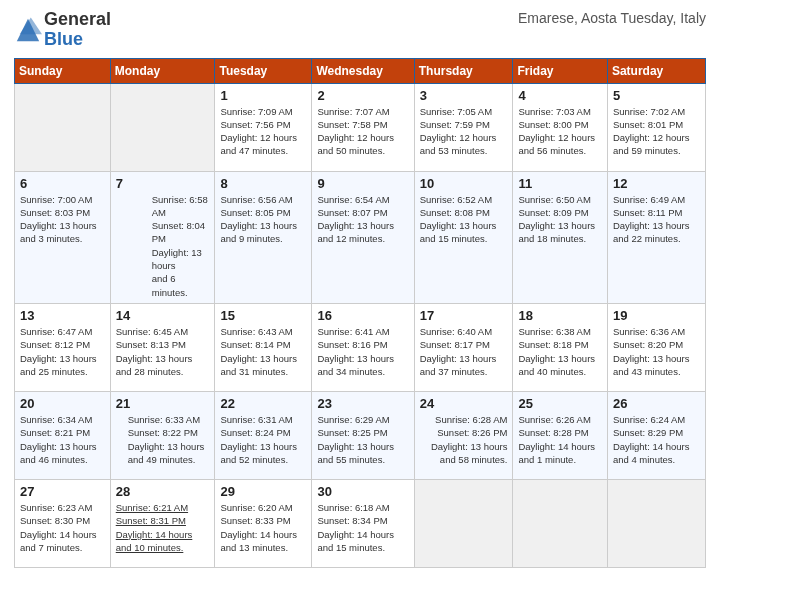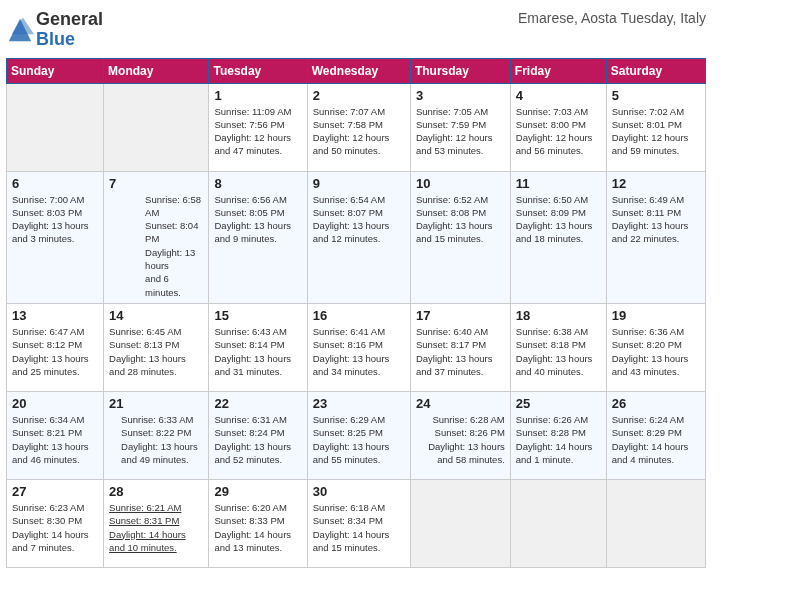--- a/index.html
+++ b/index.html
@@ -7,21 +7,21 @@
       font-family: Arial, sans-serif;
       background: #fff;
       width: 792px;
       min-height: 612px;
       padding: 0;
     }
     .page {
       width: 720px;
       min-height: 612px;
       background: #fff;
-      padding: 10px 14px 10px 6px;
+      padding: 10px 14px 10px 14px;
     }
     .header {
       display: flex;
       justify-content: space-between;
       align-items: flex-start;
       margin-bottom: 8px;
     }
     .logo {
       display: flex;
       align-items: center;
@@ -57,21 +57,21 @@
     .cal-subtitle {
       font-size: 14px;
       color: #555;
     }
     .calendar {
       width: 100%;
       border-collapse: collapse;
       border: 1px solid #ccc;
     }
     .calendar th {
-      background: #be185d;
+      background: #c2410c;
       color: #fff;
       font-size: 12px;
       font-weight: bold;
       padding: 5px 4px;
       text-align: left;
       border: 1px solid #2260a0;
     }
     .calendar td {
       vertical-align: top;
       border: 1px solid #ccc;
@@ -138,21 +138,21 @@
         <th>Friday</th>
         <th>Saturday</th>
       </tr>
     </thead>
     <tbody id="calendar-body">
     <tr class="row-odd">
           <td class="empty"></td>
           <td class="empty"></td>
           <td>
             <span class="day-num">1</span>
-            <div class="day-info" style="white-space: pre-line;">Sunrise: 11:09 AM
+            <div class="day-info" style="white-space: pre-line;">Sunrise: 7:09 AM
 Sunset: 7:56 PM
 Daylight: 12 hours
 and 47 minutes.</div>
           </td>
           <td>
             <span class="day-num">2</span>
             <div class="day-info" style="white-space: pre-line;">Sunrise: 7:07 AM
 Sunset: 7:58 PM
 Daylight: 12 hours
 and 50 minutes.</div>

